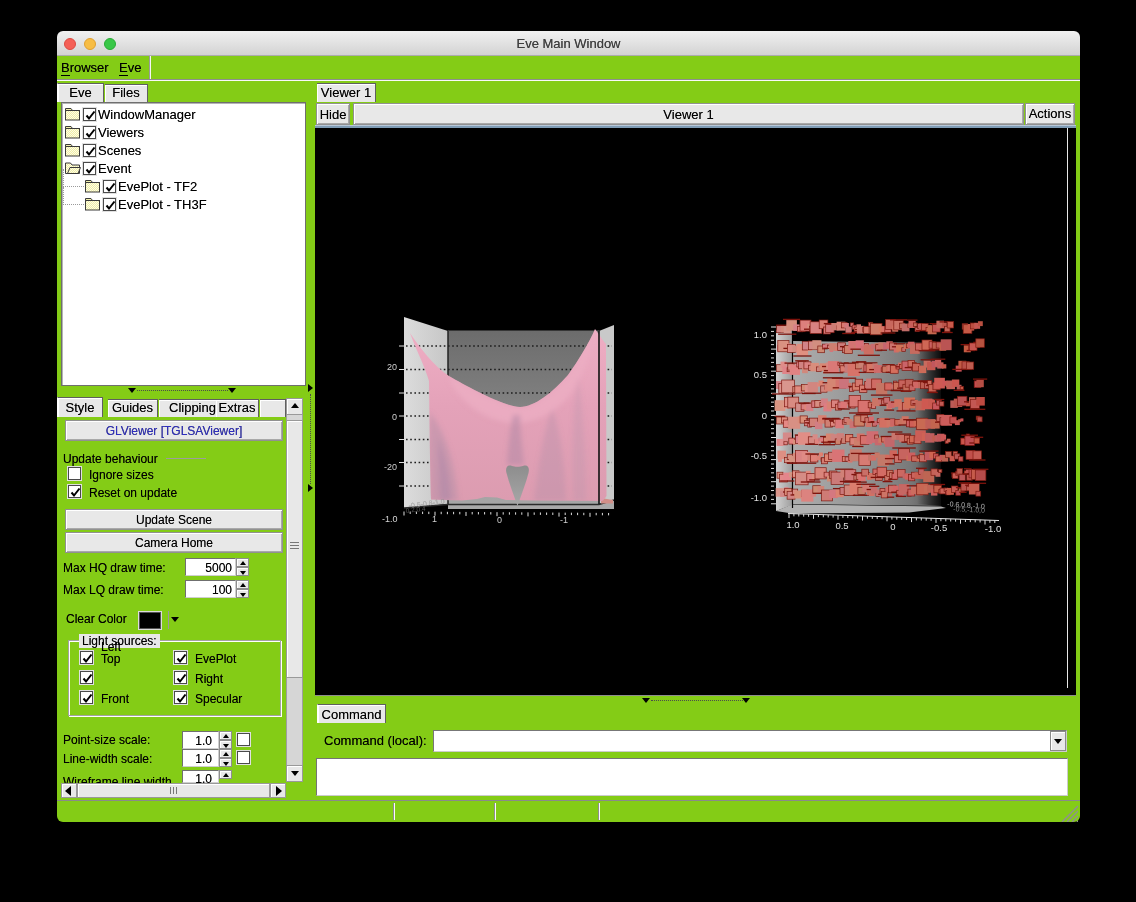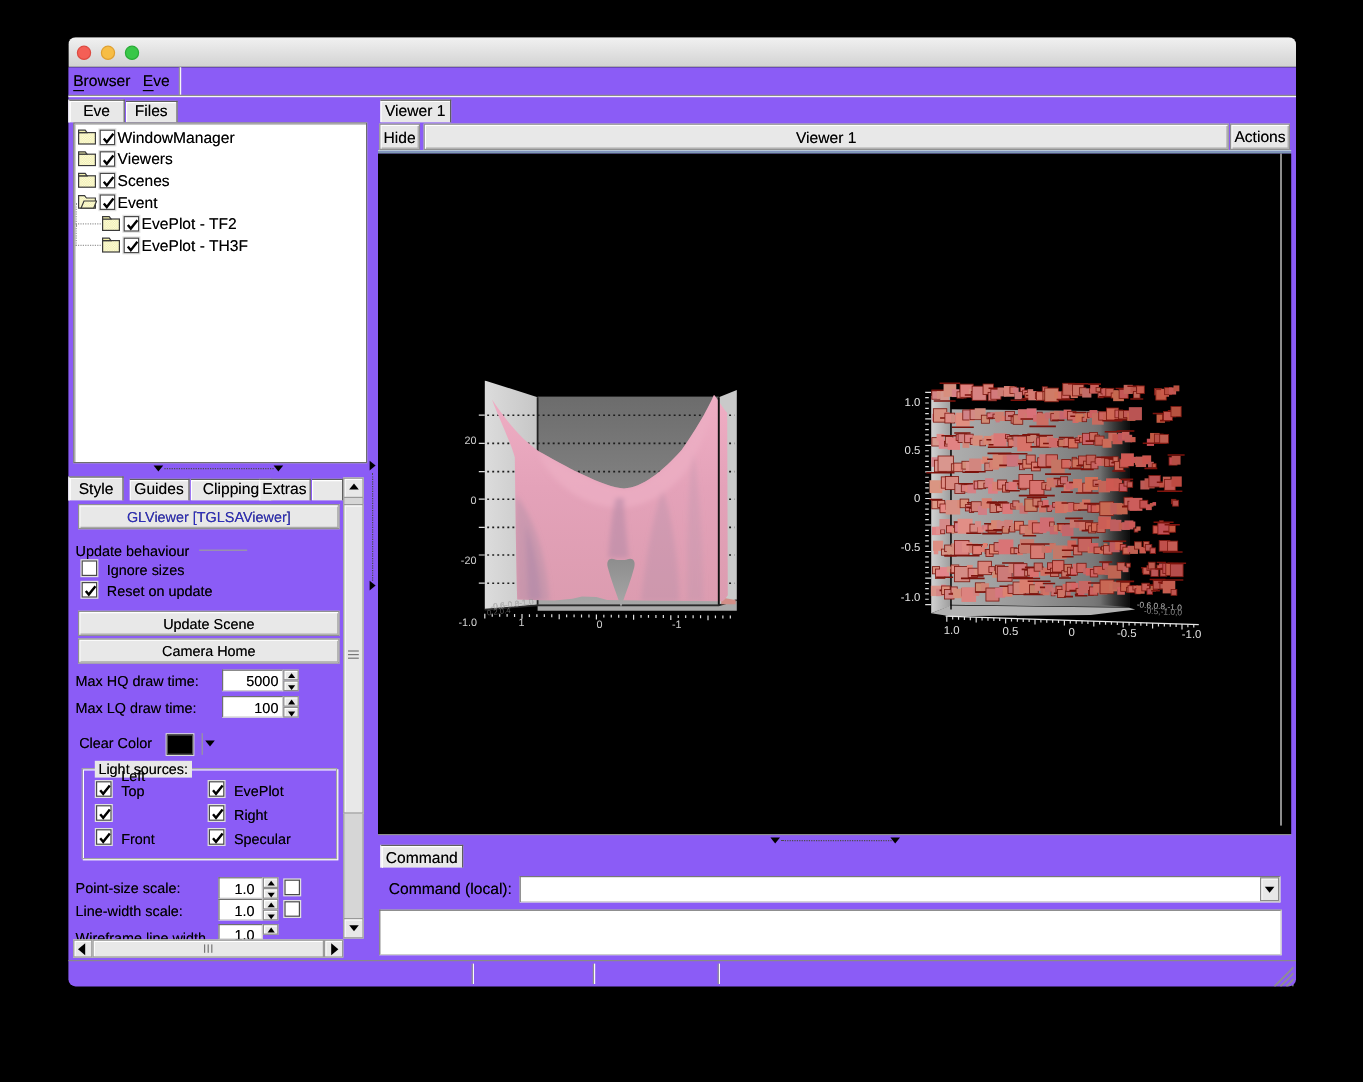--- a/index.html
+++ b/index.html
@@ -3,21 +3,21 @@
 <style>
 * { margin:0; padding:0; box-sizing:border-box; }
 html,body { width:1136px; height:902px; background:#000; overflow:hidden;
   font-family:"Liberation Sans",sans-serif; }
 body { text-shadow:0 0 0.55px rgba(0,0,0,0.6); }
 #win { position:absolute; left:57px; top:31px; width:1023px; height:791px; }
 .abs { position:absolute; }
 #titlebar { left:0; top:0; width:1023px; height:25px;
   background:linear-gradient(#f1f1f1,#d3d3d3); border-radius:6px 6px 0 0;
   border-bottom:1px solid #acacac; }
-#winbody { left:0; top:25px; width:1023px; height:766px; background:#8b5cf6;
+#winbody { left:0; top:25px; width:1023px; height:766px; background:#84cc16;
   border-radius:0 0 6px 6px; }
 .light { width:12px; height:12px; border-radius:50%; top:7px; }
 #ttl { width:1023px; text-align:center; top:5px; font-size:13px; color:#3e3e3e; }
 .t12 { font-size:12px; color:#000; }
 .t13 { font-size:13px; color:#000; }
 .raised { background:#e8e8e8; border:1px solid #919191;
   box-shadow:inset 1px 1px 0 #fff, inset -1px -1px 0 #a9a9a9; }
 .tab { background:#e8e8e8; border-top:1px solid #5f5f5f; border-right:1px solid #5f5f5f;
   box-shadow:inset 1px 1px 0 #fff; font-size:13px; text-align:center; }
 .cb { width:13px; height:13px; background:#fff; border:1px solid #4a4a4a;
@@ -47,20 +47,21 @@
 <rect x="0" y="0" width="1" height="1" fill="#fdfce8"></rect>
 <rect x="1" y="1" width="1" height="1" fill="#fdfce8"></rect>
 </pattern>
     </defs>
   </svg>
 <div id="win">
  <div class="abs" id="titlebar">
    <div class="abs light" style="left:7px; background:#f45f56; border:0.5px solid #dd4a41;"></div>
    <div class="abs light" style="left:27px; background:#f7bd45; border:0.5px solid #e0a030;"></div>
    <div class="abs light" style="left:47px; background:#39c748; border:0.5px solid #29ab36;"></div>
+   <div class="abs" id="ttl">Eve Main Window</div>
  </div>
  <div class="abs" id="winbody">
 
   <div class="abs t13" style="left:4px; top:4px;"><span style="border-bottom:1px solid #000;">B</span>rowser</div>
   <div class="abs t13" style="left:62px; top:4px;"><span style="border-bottom:1px solid #000;">E</span>ve</div>
   <div class="abs vline" style="left:92px; top:0px; height:23px;"></div>
   <div class="abs" style="left:93px; top:0px; width:1px; height:23px; background:#f5f5f5;"></div>
   <div class="abs" style="left:0; top:23px; width:1023px; height:1px; background:#8e8e8e;"></div>
   <div class="abs" style="left:0; top:24px; width:1023px; height:1px; background:#f8f8f8;"></div>
 

